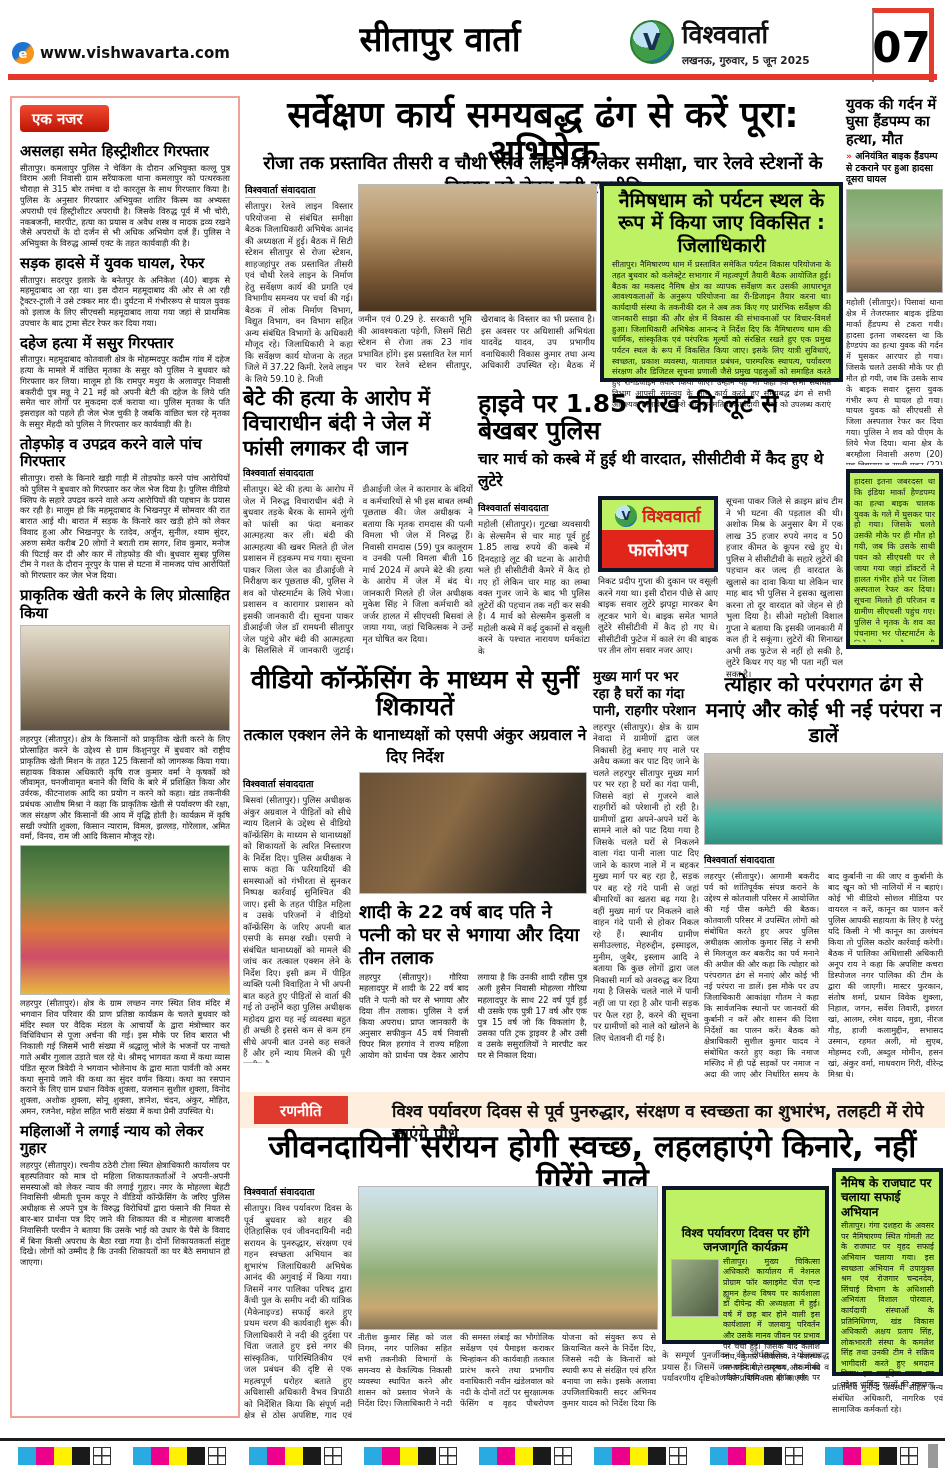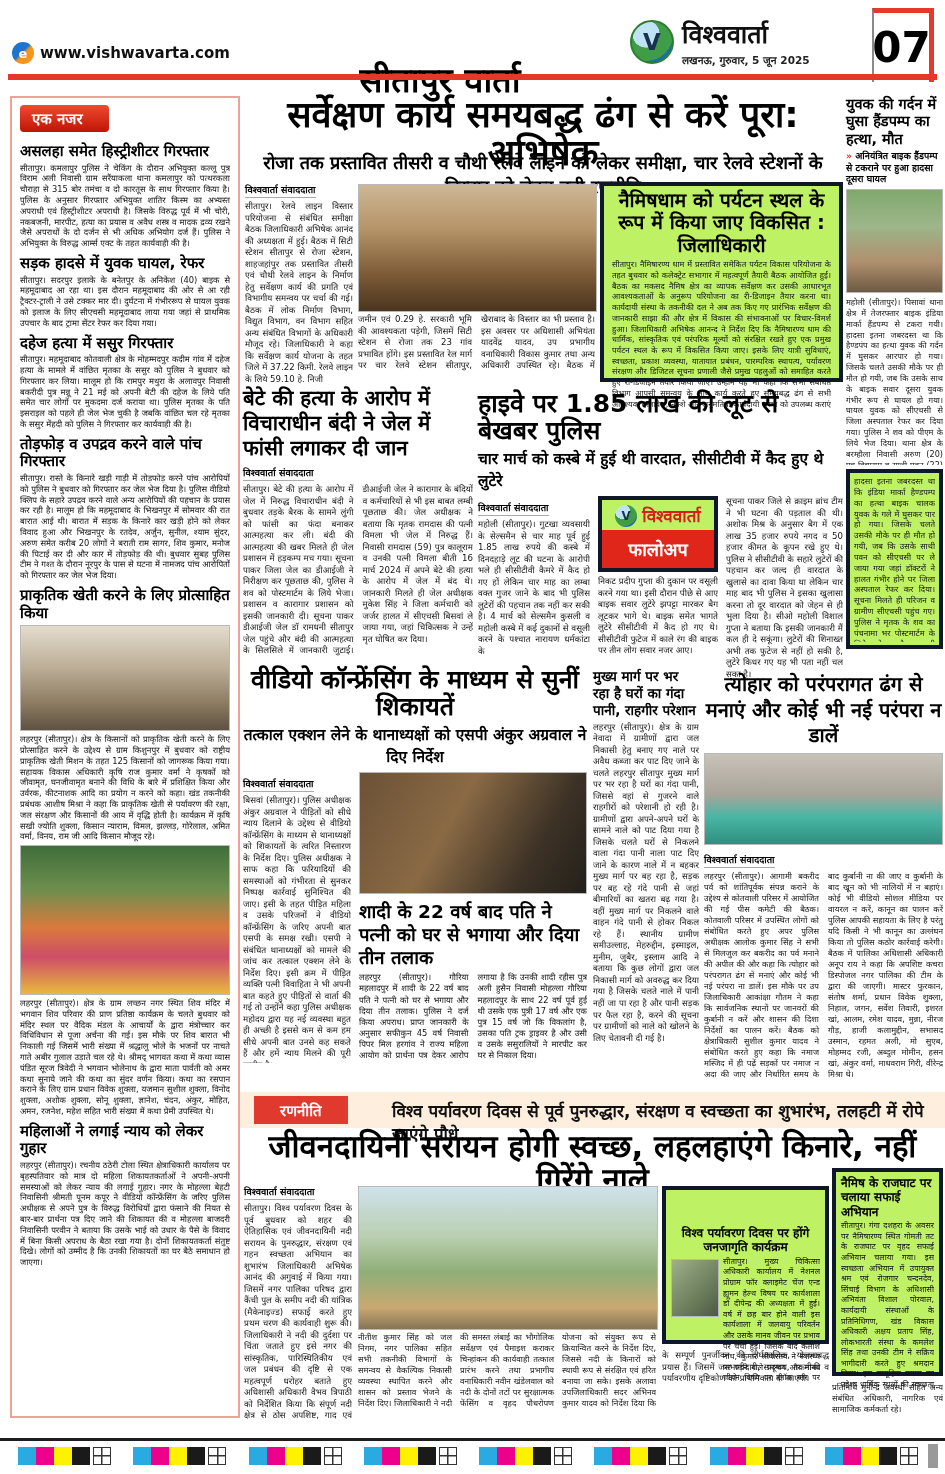--- a/index.html
+++ b/index.html
@@ -61,21 +61,21 @@
 </style>
 </head>
 <body>
 
 <div id="page">
 
   <div class="abs site" style="left:12px;top:42px;">
     <span class="site-icon">e</span>
     <span>www.vishwavarta.com</span>
   </div>
-  <div class="abs masthead hl center" style="left:240px;top:22px;width:400px;margin-top:41px;">सीतापुर वार्ता</div>
+  <div class="abs masthead hl center" style="left:240px;top:22px;width:400px;">सीतापुर वार्ता</div>
   <div class="abs brand-logo" style="left:630px;top:20px;">V</div>
   <div class="abs" style="left:682px;top:22px;">
     <div class="brand-name">विश्ववार्ता</div>
     <div class="edition">लखनऊ,  गुरुवार, 5 जून 2025</div>
   </div>
   <div class="abs pagebox" style="left:872px;top:8px;">
     <span>07</span>
   </div>
   <div class="abs red-bar" style="left:8px;right:8px;top:74px;"></div>
 

